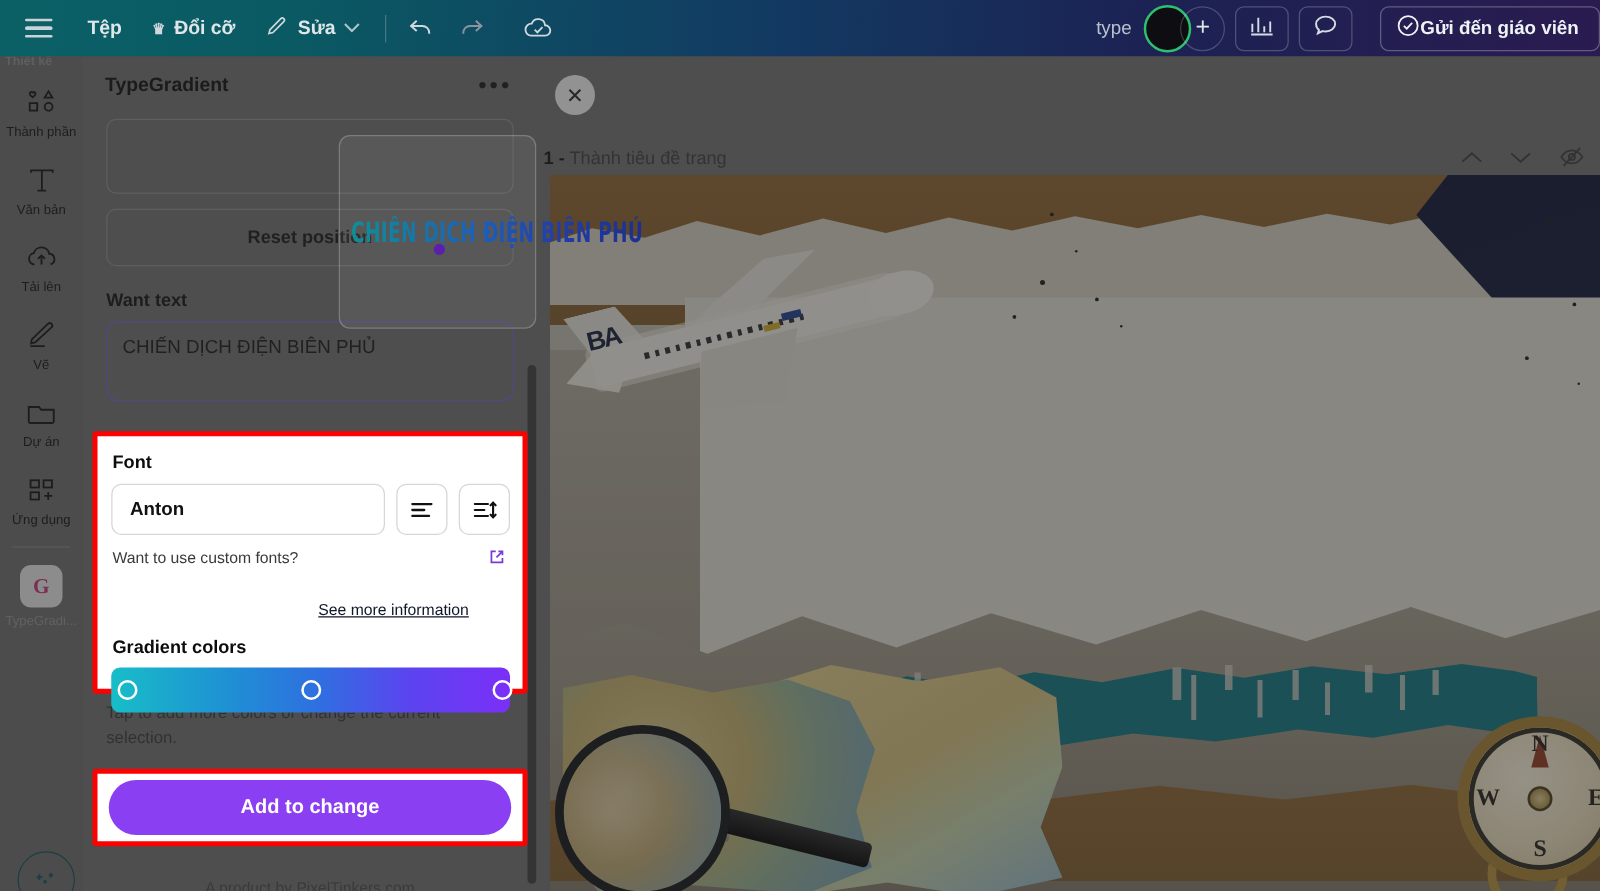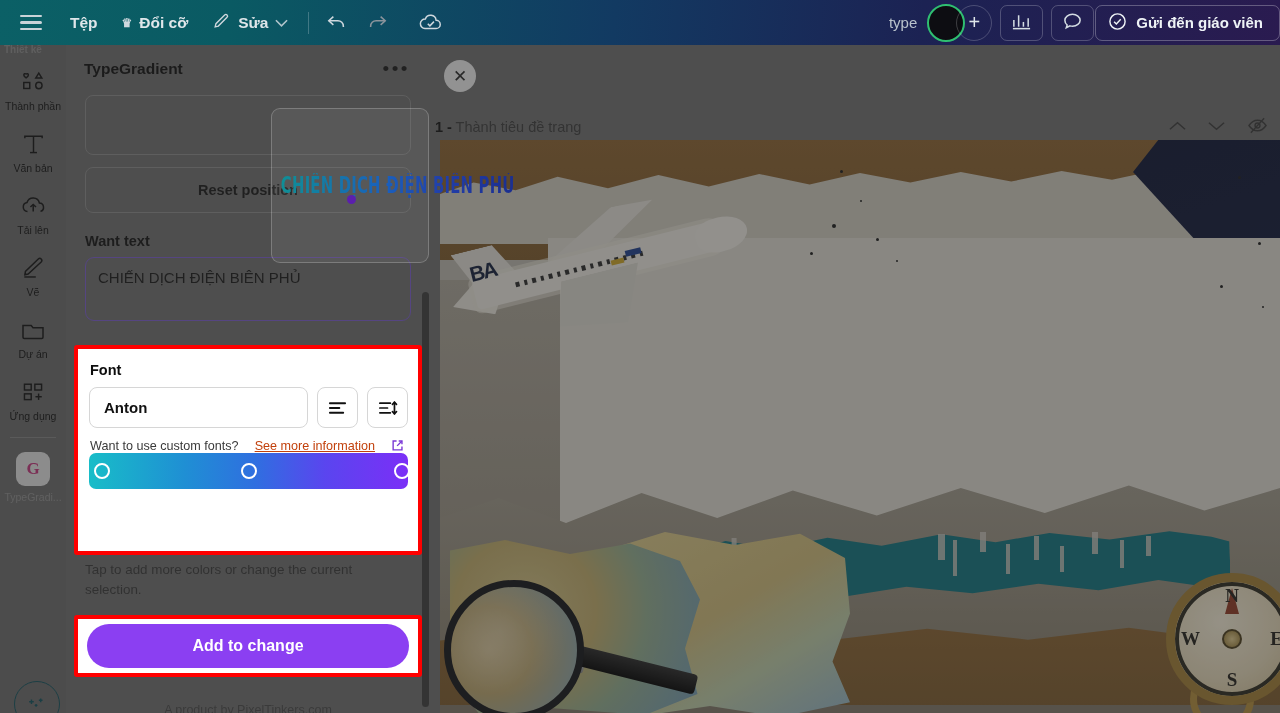--- a/index.html
+++ b/index.html
@@ -45,22 +45,22 @@
     display: flex; align-items: center; justify-content: center;
     color: #dfe6ea; font-size: 20px; font-weight: 300;
   }
   .outline-btn {
     border: 1px solid rgba(255,255,255,.22); border-radius: 7px;
     height: 36px; display: flex; align-items: center; justify-content: center;
     padding: 0 10px; margin-left: 8px; cursor: pointer; color: #d3dce2;
   }
   .send-btn {
     border: 1px solid rgba(255,255,255,.28); border-radius: 7px;
-    height: 36px; display: flex; align-items: center; gap: 9px;
-    padding: 0 16px 0 12px; margin-left: 1px; cursor: pointer;
+    height: 36px; display: flex; align-items: center; 
+    padding: 0 16px 0 12px; margin-left: 22px; cursor: pointer;
     color: #eef3f6; font-size: 15px; font-weight: 700; white-space: nowrap;
   }
 
   
   .rail {
     position: absolute; top: 45px; left: 0; width: 66px; height: 668px;
     background: #6b6b6b; z-index: 30; overflow: hidden;
   }
   .rail-clip-top { height: 14px; overflow: hidden; padding-left: 4px; }
   .rail-clip-top span { display: block; color: #8c8c8c; font-size: 10px; font-weight: 700; line-height: 10px; }
@@ -125,21 +125,21 @@
   .font-input {
     flex: 1; height: 41px; border: 1px solid #d6d6d6; border-radius: 8px;
     display: flex; align-items: center; padding: 0 14px;
     font-size: 15px; font-weight: 700; color: #111; background: #fff; cursor: text;
   }
   .sq-btn {
     width: 41px; height: 41px; border: 1px solid #d6d6d6; border-radius: 8px; background: #fff;
     display: flex; align-items: center; justify-content: center; cursor: pointer; color: #111;
   }
   .hint { font-size: 12.6px; color: #3a3a3a; margin: 11px 0 0 1px; display: flex; gap: 16px; flex-wrap: wrap; }
-  .hint a { color: #c2410c; text-decoration: underline; cursor: pointer; }
+  .hint a { color: #0f172a; text-decoration: underline; cursor: pointer; margin-top: 42px; }
   .ext-ic { color: #7a39d6; display: inline-flex; }
   .grad-title { font-size: 14.5px; font-weight: 700; color: #0d0d0d; margin: 15px 0 8px 1px; }
   .grad-bar {
     position: relative; height: 36px; border-radius: 7px; cursor: pointer;
     background: linear-gradient(90deg, #18bdc8 0%, #1f8fd4 30%, #2f6fe0 52%, #5a45ef 74%, #7b2ff7 100%);
   }
   .stop {
     position: absolute; top: 50%; transform: translate(-50%,-50%);
     width: 16px; height: 16px; border-radius: 50%; border: 2.6px solid #fff; background: transparent; cursor: grab;
   }
@@ -664,20 +664,21 @@
       <span>Want to use custom fonts?</span>
       <a>See more information</a>
       <span class="ext-ic">
         <svg width="13" height="13" viewBox="0 0 14 14" fill="none" stroke="#7a39d6" stroke-width="1.5">
           <path d="M6 2.2H2.3v9.5h9.5V8"></path>
             <path d="M8.3 2.2h3.5v3.5"></path>
             <path d="M11.6 2.4L6.6 7.4"></path>
         </svg>
       </span>
     </div>
+    <div class="grad-title">Gradient colors</div>
     <div class="grad-bar">
       <div class="stop" style="left:13px;"></div>
       <div class="stop" style="left:50%;"></div>
       <div class="stop" style="left:313px;"></div>
     </div>
   </div>
 
   <div class="hl-block" id="cta-block">
     <button class="cta-btn">Add to change</button>
   </div>

